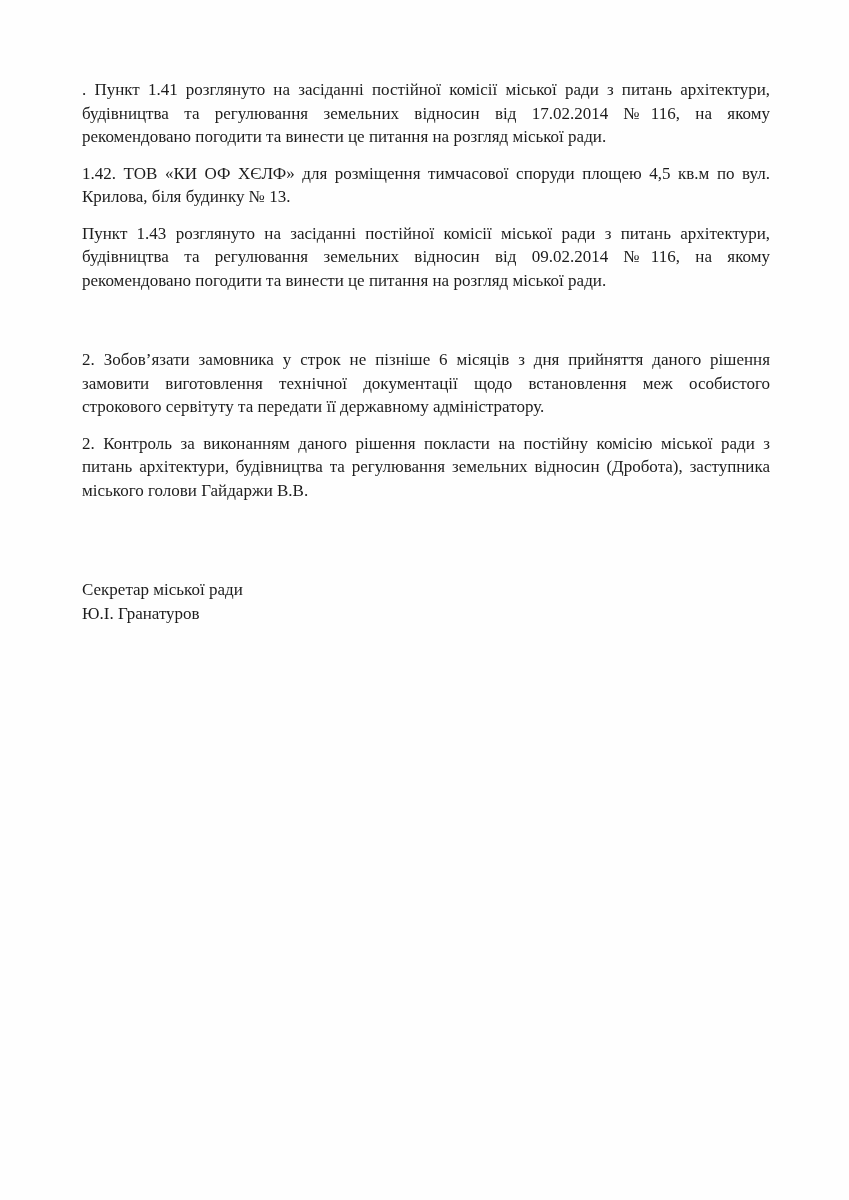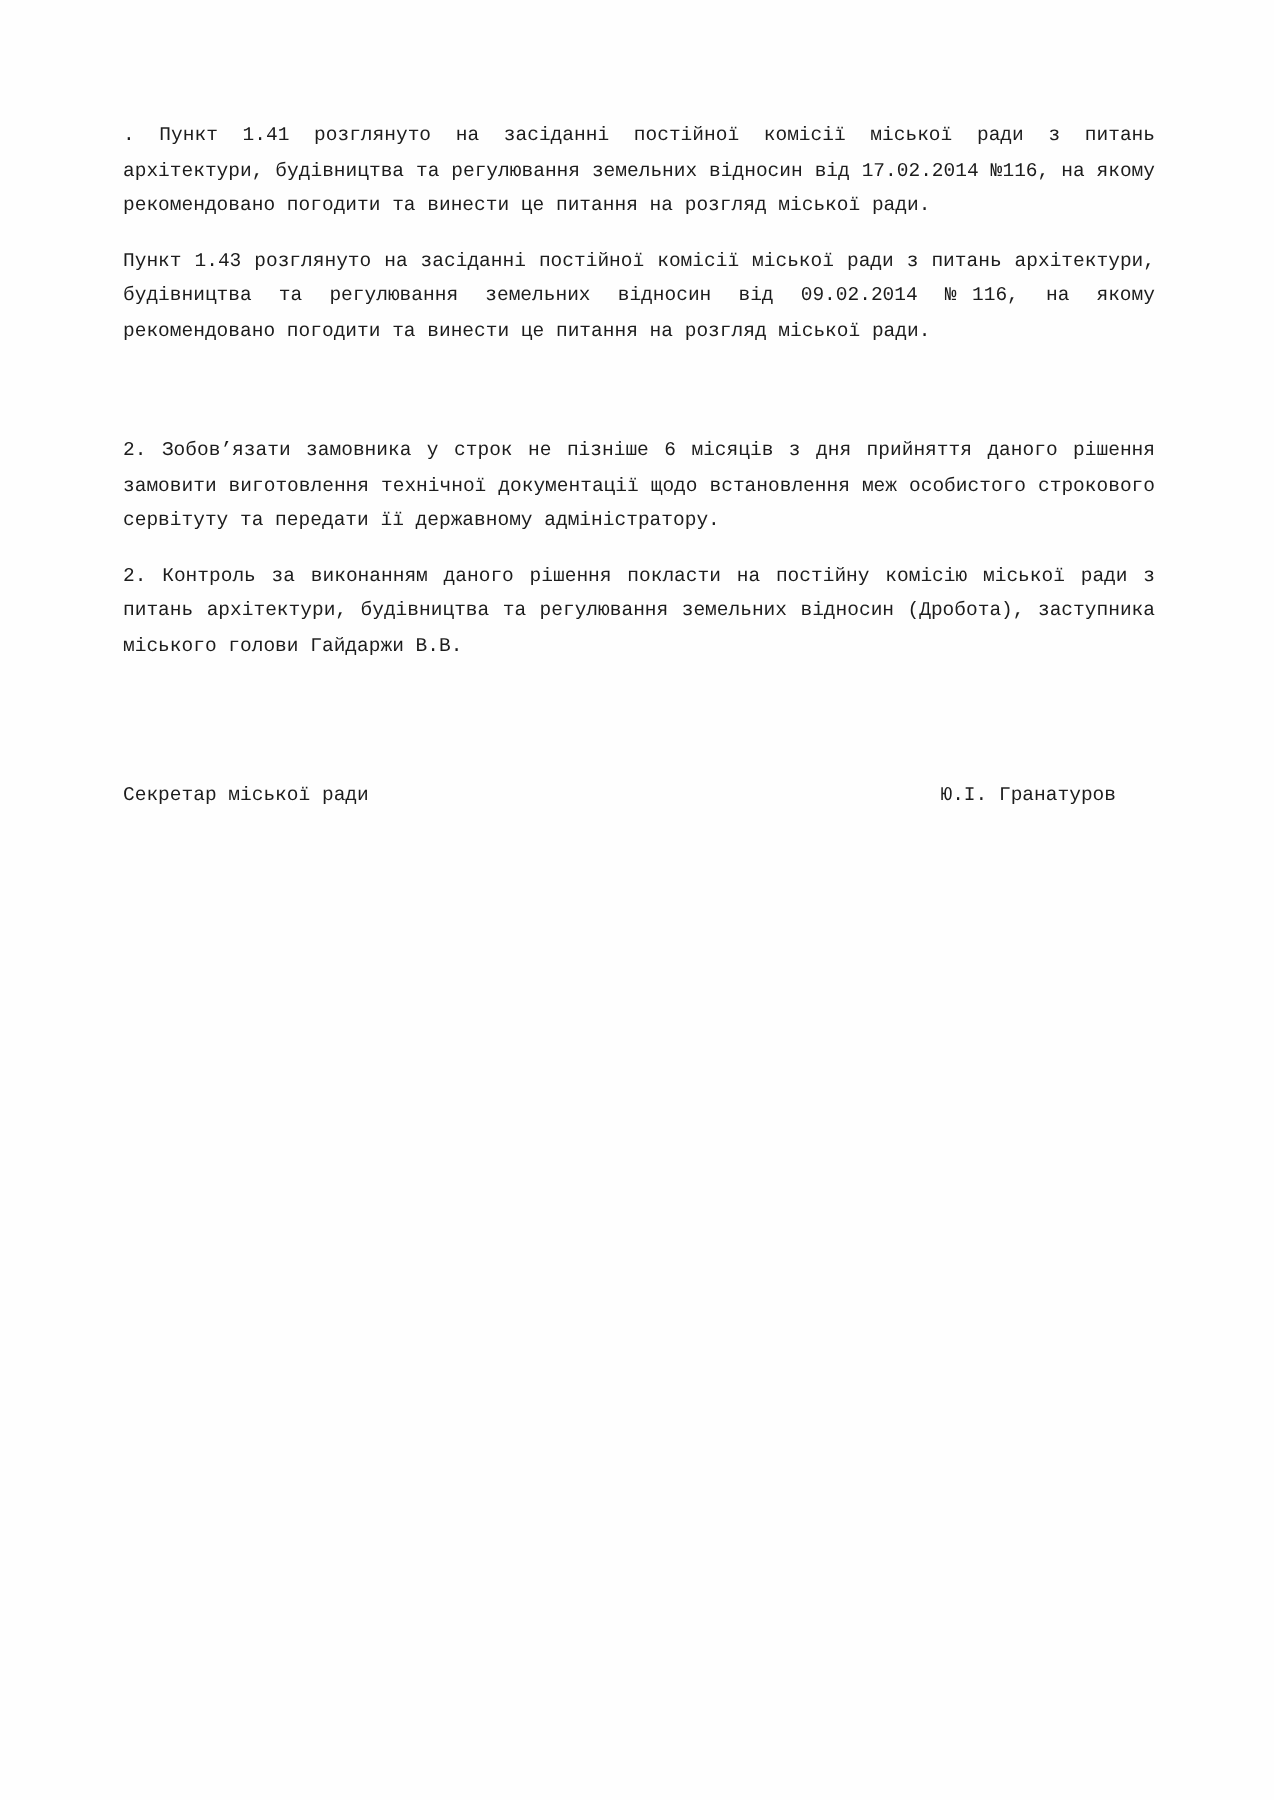--- a/index.html
+++ b/index.html
@@ -8,52 +8,54 @@
     background: #e9e9e9;
   }
   .page {
     position: relative;
     width: 849px;
     height: 1200px;
     margin: 0 auto;
     background: #fefefe;
     box-sizing: border-box;
     padding: 78px 79px 0 82px;
-    font-family: Liberation Mono, monospace;
-    font-size: 13px;
+    font-family: Liberation Serif, serif;
+    font-size: 17px;
     line-height: 23.5px;
     color: #1c1c1c;
     overflow: hidden;
   }
   .para {
     margin: 0 0 13px 0;
     text-align: justify;
     text-justify: inter-word;
   }
   .clause-2 {
     margin-top: 56px;
   }
   .signature-row {
     margin-top: 76px;
     display: flex;
     justify-content: space-between;
     align-items: baseline;
     text-align: left;
+    flex-direction: column;
   }
   .signature-name {
     margin-right: 26px;
   }
 </style>
 </head>
 <body>
 
 <div class="page">
 
   <p class="para">. Пункт 1.41 розглянуто на засіданні постійної комісії міської ради з питань архітектури, будівництва та регулювання земельних відносин від 17.02.2014 №116, на якому рекомендовано погодити та винести це питання на розгляд міської ради.</p>
 
+  <p class="para">1.42. ТОВ «КИ ОФ ХЄЛФ» для розміщення тимчасової споруди площею 4,5 кв.м по вул. Крилова, біля будинку № 13.</p>
 
 
 
   <p class="para">Пункт 1.43 розглянуто на засіданні постійної комісії міської ради з питань архітектури, будівництва та регулювання земельних відносин від 09.02.2014 №116, на якому рекомендовано погодити та винести це питання на розгляд міської ради.</p>
 
   <p class="para clause-2">2. Зобов’язати замовника у строк не пізніше 6 місяців з дня прийняття даного рішення замовити виготовлення технічної документації щодо встановлення меж особистого строкового сервітуту та передати її державному адміністратору.</p>
 
   <p class="para">2. Контроль за виконанням даного рішення покласти на постійну комісію міської ради з питань архітектури, будівництва та регулювання земельних відносин (Дробота), заступника міського голови Гайдаржи В.В.</p>
 
   <div class="signature-row">

